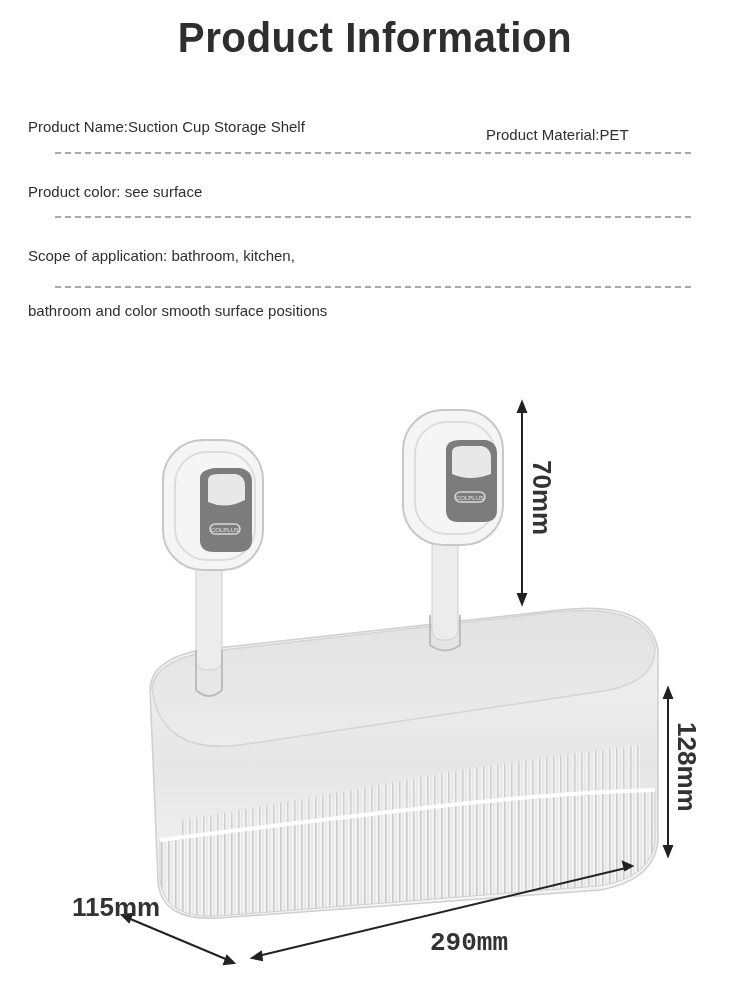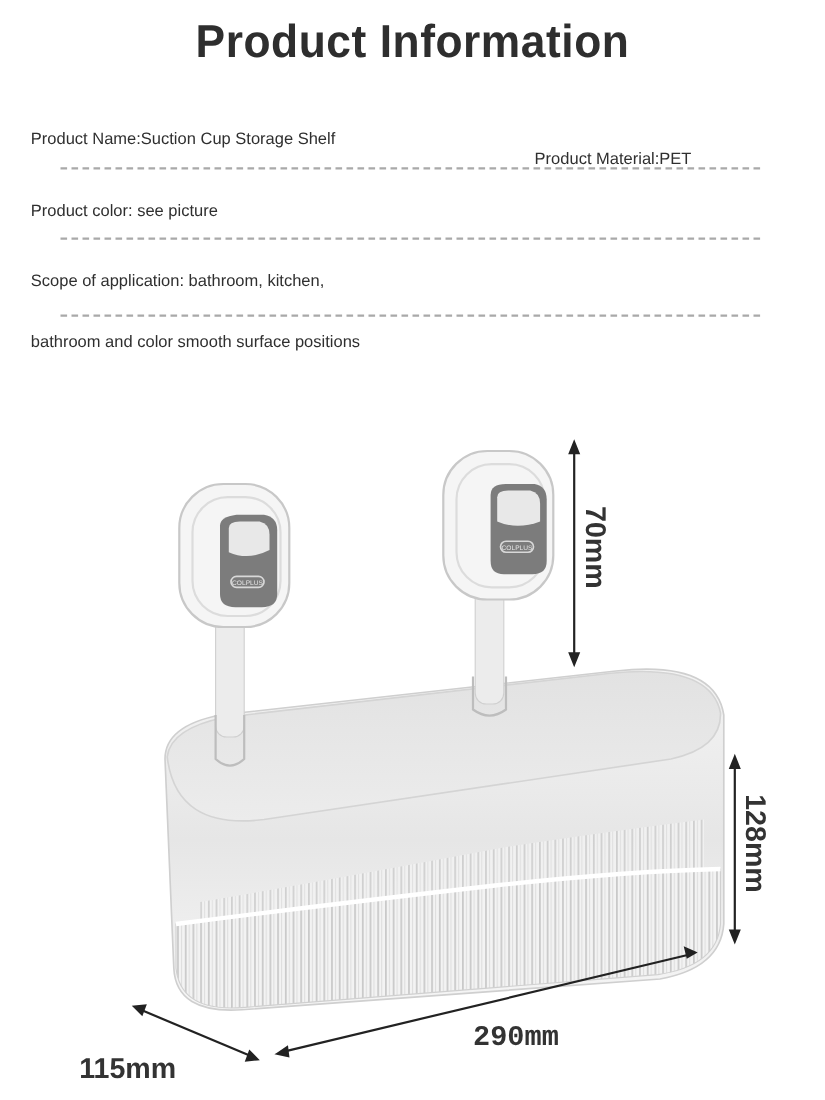--- a/index.html
+++ b/index.html
@@ -10,24 +10,24 @@
   .dim{position:absolute;font-size:26px;font-weight:bold;color:#333;white-space:nowrap;}
   .dim-v{transform-origin:left top;transform:rotate(90deg);}
   svg{position:absolute;left:0;top:0;}
 </style>
 </head>
 <body>
 
 <div class="title">Product Information</div>
 
 <div class="line" style="left:28px;top:118px;">Product Name:Suction Cup Storage Shelf</div>
-<div class="line" style="left:486px;top:136px;">Product Material:PET</div>
+<div class="line" style="left:486px;top:126px;">Product Material:PET</div>
 <div class="dash" style="top:152px;"></div>
 
-<div class="line" style="left:28px;top:183px;">Product color: see picture</div>
+<div class="line" style="left:28px;top:183px;">Product color: see surface</div>
 <div class="dash" style="top:216px;"></div>
 
 <div class="line" style="left:28px;top:247px;text-align:right;">Scope of application: bathroom, kitchen,</div>
 <div class="dash" style="top:286px;"></div>
 <div class="line" style="left:28px;top:302px;">bathroom and color smooth surface positions</div>
 
 <svg width="750" height="1000" viewBox="0 0 750 1000">
   <defs>
     <linearGradient id="bodyg" x1="0" y1="0" x2="0" y2="1">
       <stop offset="0" stop-color="#f4f4f4"></stop>
@@ -92,14 +92,14 @@
     <polygon points="234,963 224,964 227,956"></polygon>
 
     <line x1="258" y1="956" x2="626" y2="868"></line>
     <polygon points="252,958 261,952 262,960"></polygon>
     <polygon points="632,866 623,862 625,870"></polygon>
   </g>
 </svg>
 
 <div class="dim dim-v" style="left:557px;top:460px;">70mm</div>
 <div class="dim dim-v" style="left:702px;top:722px;">128mm</div>
-<div class="dim" style="left:72px;top:956px;">115mm</div>
+<div class="dim" style="left:72px;top:892px;">115mm</div>
 <div class="dim" style="left:430px;top:928px;font-family:Liberation Mono, monospace;">290mm</div>
 
 </body></html>

